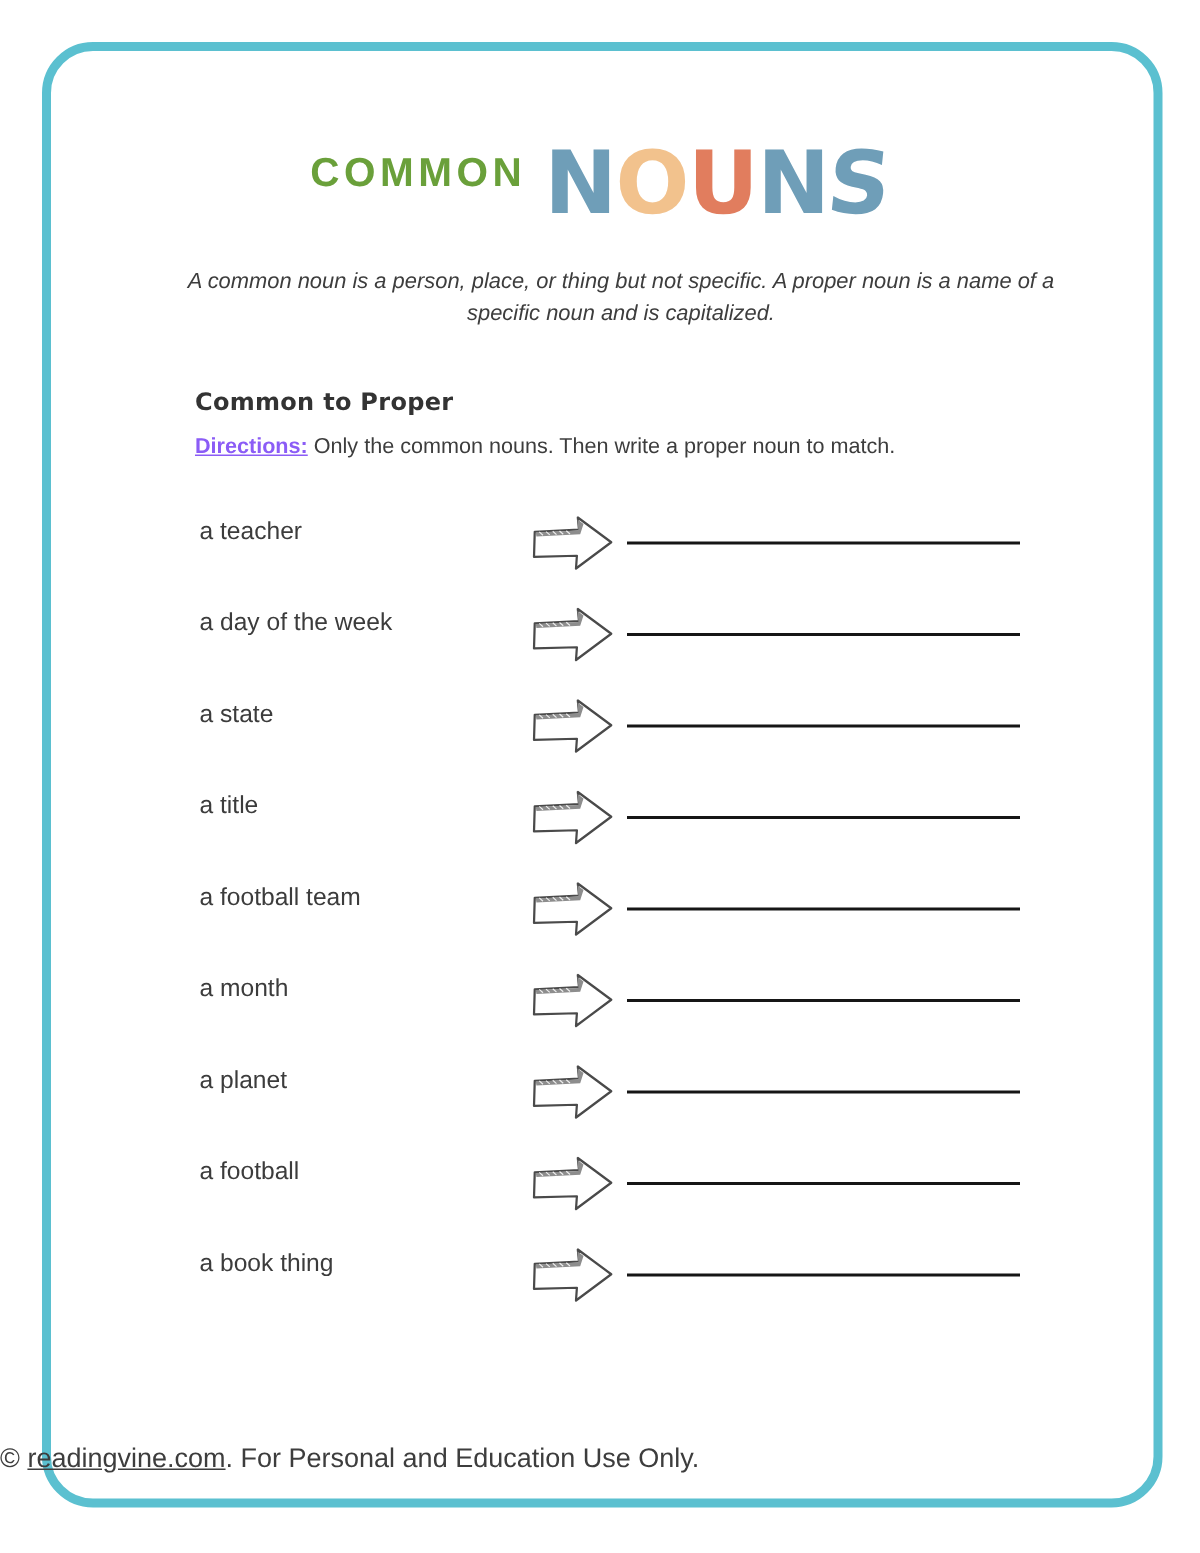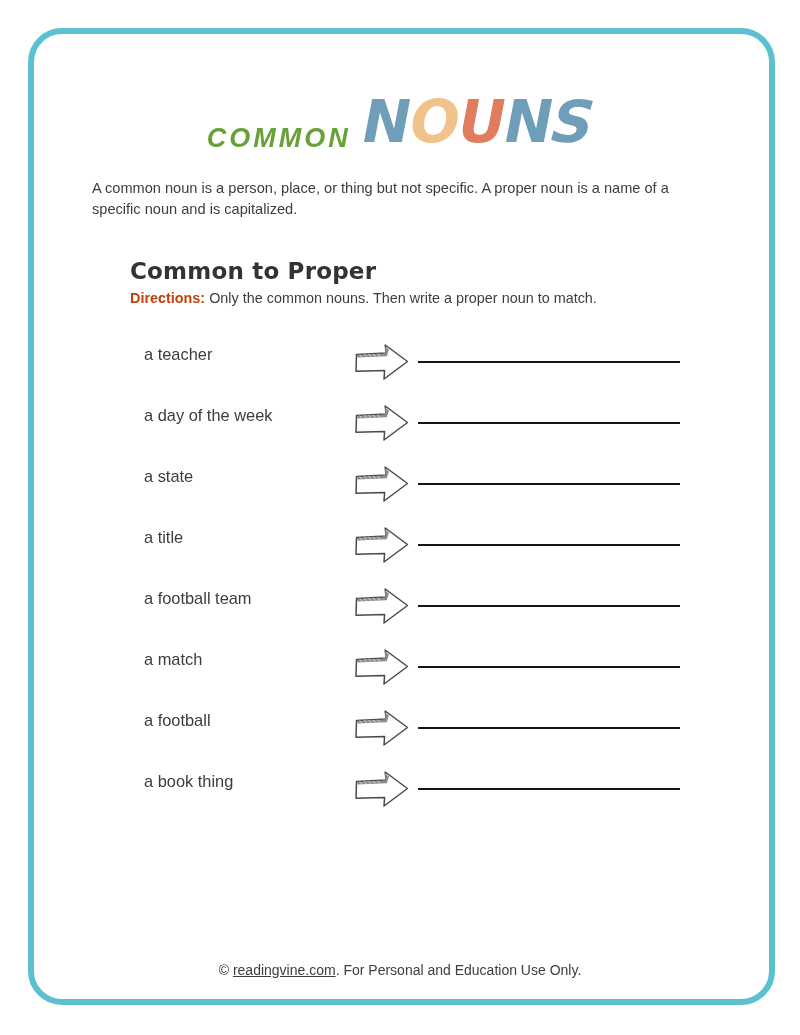--- a/index.html
+++ b/index.html
@@ -36,22 +36,21 @@
   }
 
   
   .title-block {
     position: absolute;
     left: 0;
     right: 0;
     top: 93px;
     display: flex;
     justify-content: center;
-    align-items: flex-end;
-    font-style: italic;
+    align-items: flex-start;
   }
   .title-left {
     display: flex;
     flex-direction: column;
     align-items: flex-end;
     line-height: 0.97;
     padding-top: 9px;
   }
   .title-line {
     color: #6aa03a;
@@ -76,66 +75,68 @@
   }
   .nl-0 { color: #6f9eb8; }
   .nl-1 { color: #f2c28d; }
   .nl-2 { color: #e17d5e; }
   .nl-3 { color: #6f9eb8; }
   .nl-4 { color: #6f9eb8; transform: skewX(-6deg); }
 
   
   .intro {
     position: absolute;
-    left: 92px;
+    left: 119px;
     width: 590px;
     top: 178px;
-    text-align: left;
+    text-align: center;
     color: #3d3d3d;
     font-size: 14.6px;
     line-height: 1.42;
+    font-style: italic;
   }
 
   
   .section-heading {
     position: absolute;
     left: 130px;
     top: 258px;
     font-family: "DejaVu Sans", sans-serif;
     font-weight: bold;
-    font-size: 23px;
+    font-size: 16px;
     color: #333333;
     letter-spacing: 0.2px;
   }
   .directions {
     position: absolute;
     left: 130px;
     top: 290px;
     font-size: 14.4px;
     color: #3d3d3d;
   }
   .directions .dir-label {
-    color: #c2410c;
+    color: #8b5cf6;
     font-weight: 600;
+    text-decoration: underline;
   }
 
   
   .rows {
     position: absolute;
     left: 0;
     top: 341px;
     width: 800px;
   }
   .row {
     position: relative;
     height: 61px;
   }
   .row-label {
     position: absolute;
-    left: 144px;
+    left: 133px;
     top: 4px;
     font-size: 16.4px;
     color: #3c3c3c;
     white-space: nowrap;
   }
   .row-arrow {
     position: absolute;
     left: 353px;
     top: 1px;
     width: 58px;
@@ -150,22 +151,21 @@
     height: 0;
     border-top: 2.4px solid #161616;
   }
 
   
   .footer {
     position: absolute;
     left: 0;
     right: 0;
     top: 962px;
-    text-align: center;
-    font-size: 14px;
+    font-size: 18px;
     color: #3d3d3d;
   }
   .footer .site {
     text-decoration: underline;
     color: #3d3d3d;
   }
 </style>
 </head>
 <body>
 
@@ -243,21 +243,32 @@
         <div class="row-arrow">
           <svg viewBox="0 0 58 40" width="58" height="40" aria-hidden="true">
             <path d="M3.5 12.5 L33 11.0 L32.2 3.0 L54.5 19.5 L31.0 37.0 L31.6 28.5 L3.0 29.3 Z" fill="#ffffff" stroke="#4a4a4a" stroke-width="1.5" stroke-linejoin="round"></path>
             <path d="M4.2 13.0 L32.6 11.6 L32.0 4.4 L36.0 7.4 L33.8 14.2 L4.6 15.6 Z" fill="#8d8d8d"></path>
             <path d="M6.5 12.6 L9.0 14.8 M11.0 12.4 L13.5 14.6 M15.5 12.2 L18.0 14.4 M20.0 12.0 L22.5 14.2 M24.5 11.8 L27.0 14.0" stroke="#ffffff" stroke-width="0.8" opacity="0.85"></path>
           </svg>
         </div>
         <div class="row-line"></div>
       </div>
       <div class="row">
-        <div class="row-label">a match</div>
+        <div class="row-label">a month</div>
+        <div class="row-arrow">
+          <svg viewBox="0 0 58 40" width="58" height="40" aria-hidden="true">
+            <path d="M3.5 12.5 L33 11.0 L32.2 3.0 L54.5 19.5 L31.0 37.0 L31.6 28.5 L3.0 29.3 Z" fill="#ffffff" stroke="#4a4a4a" stroke-width="1.5" stroke-linejoin="round"></path>
+            <path d="M4.2 13.0 L32.6 11.6 L32.0 4.4 L36.0 7.4 L33.8 14.2 L4.6 15.6 Z" fill="#8d8d8d"></path>
+            <path d="M6.5 12.6 L9.0 14.8 M11.0 12.4 L13.5 14.6 M15.5 12.2 L18.0 14.4 M20.0 12.0 L22.5 14.2 M24.5 11.8 L27.0 14.0" stroke="#ffffff" stroke-width="0.8" opacity="0.85"></path>
+          </svg>
+        </div>
+        <div class="row-line"></div>
+      </div>
+      <div class="row">
+        <div class="row-label">a planet</div>
         <div class="row-arrow">
           <svg viewBox="0 0 58 40" width="58" height="40" aria-hidden="true">
             <path d="M3.5 12.5 L33 11.0 L32.2 3.0 L54.5 19.5 L31.0 37.0 L31.6 28.5 L3.0 29.3 Z" fill="#ffffff" stroke="#4a4a4a" stroke-width="1.5" stroke-linejoin="round"></path>
             <path d="M4.2 13.0 L32.6 11.6 L32.0 4.4 L36.0 7.4 L33.8 14.2 L4.6 15.6 Z" fill="#8d8d8d"></path>
             <path d="M6.5 12.6 L9.0 14.8 M11.0 12.4 L13.5 14.6 M15.5 12.2 L18.0 14.4 M20.0 12.0 L22.5 14.2 M24.5 11.8 L27.0 14.0" stroke="#ffffff" stroke-width="0.8" opacity="0.85"></path>
           </svg>
         </div>
         <div class="row-line"></div>
       </div>
       <div class="row">

